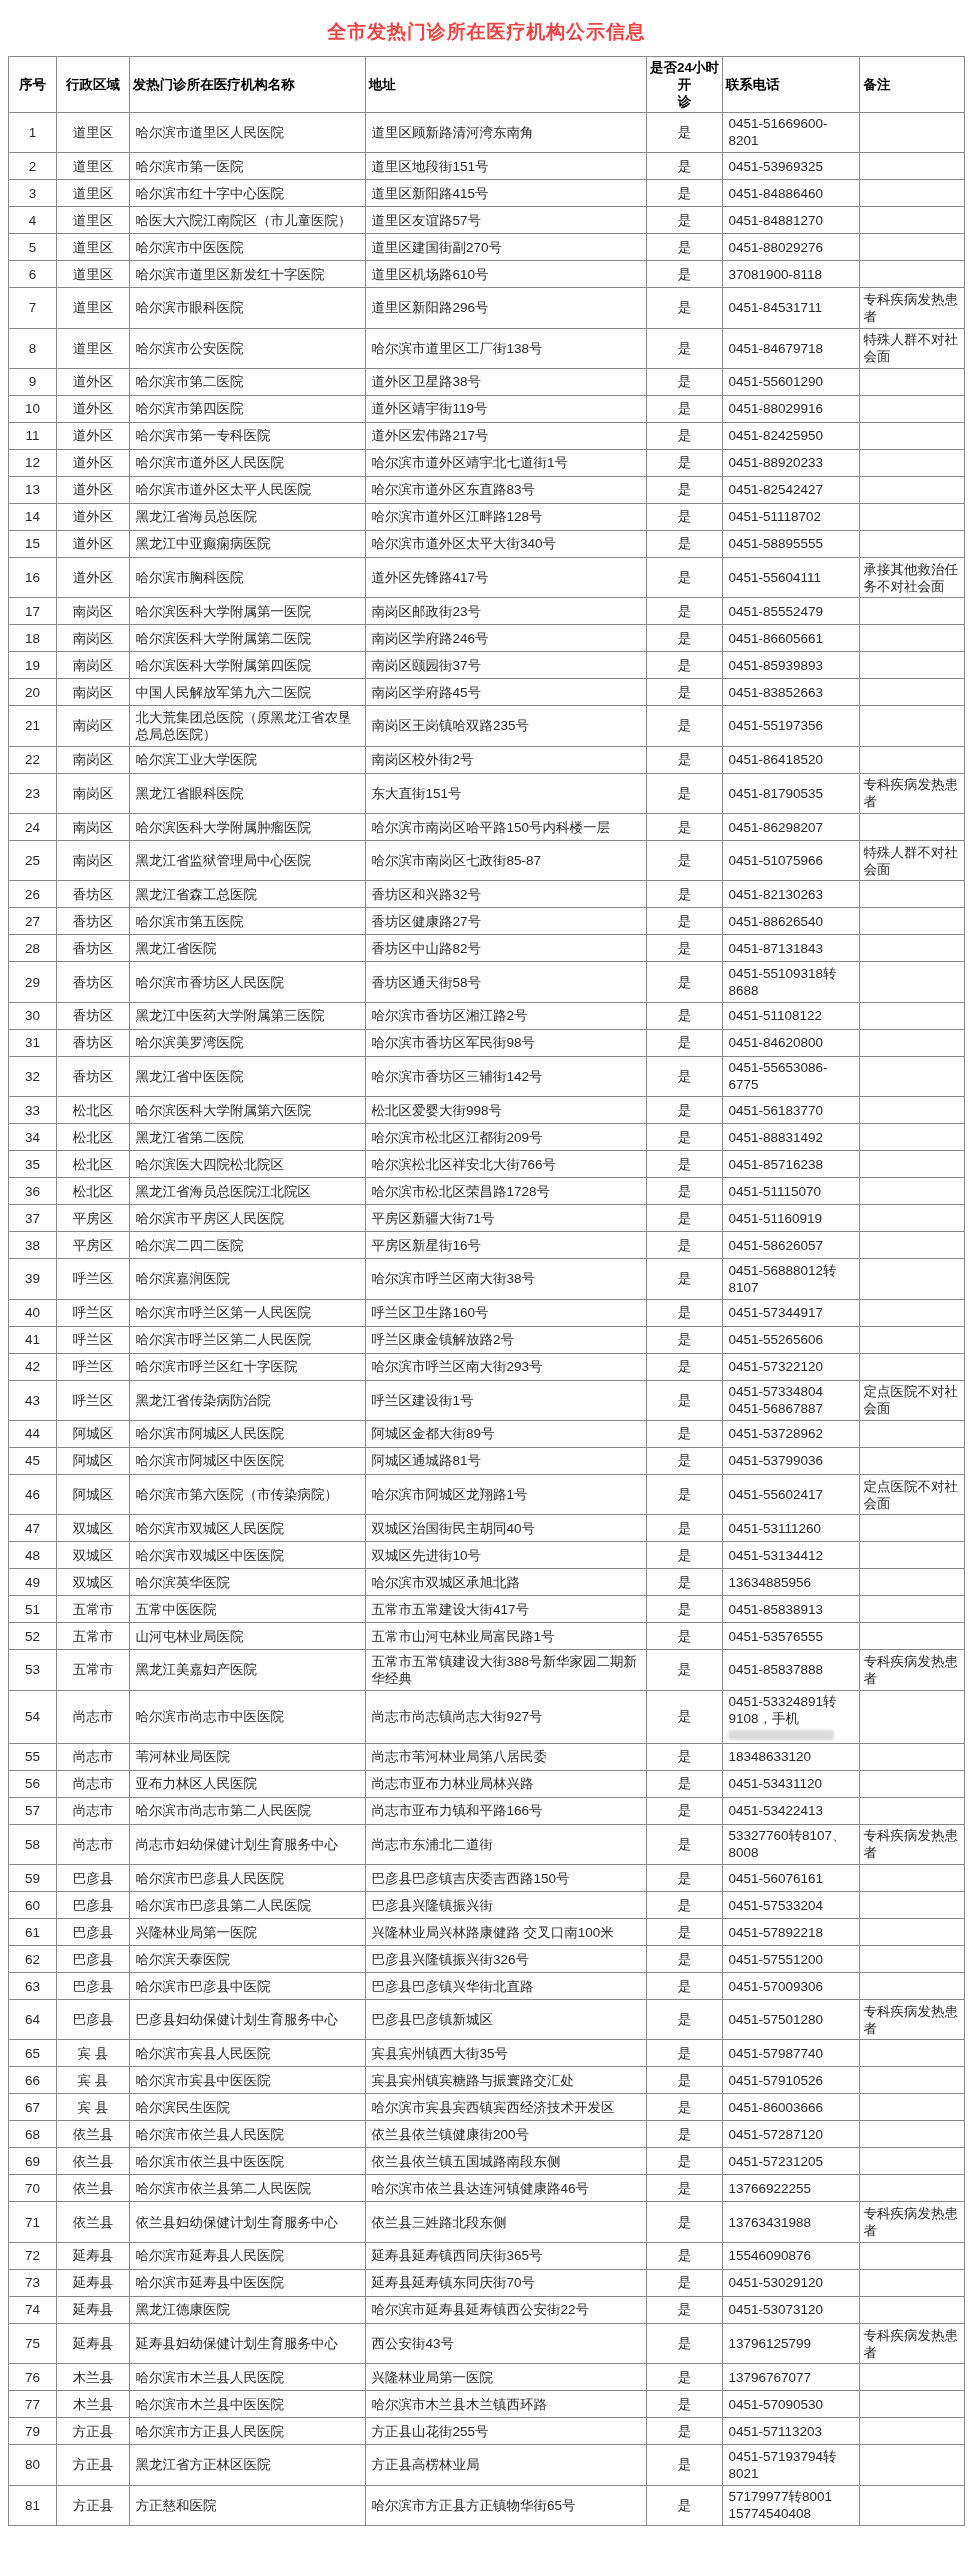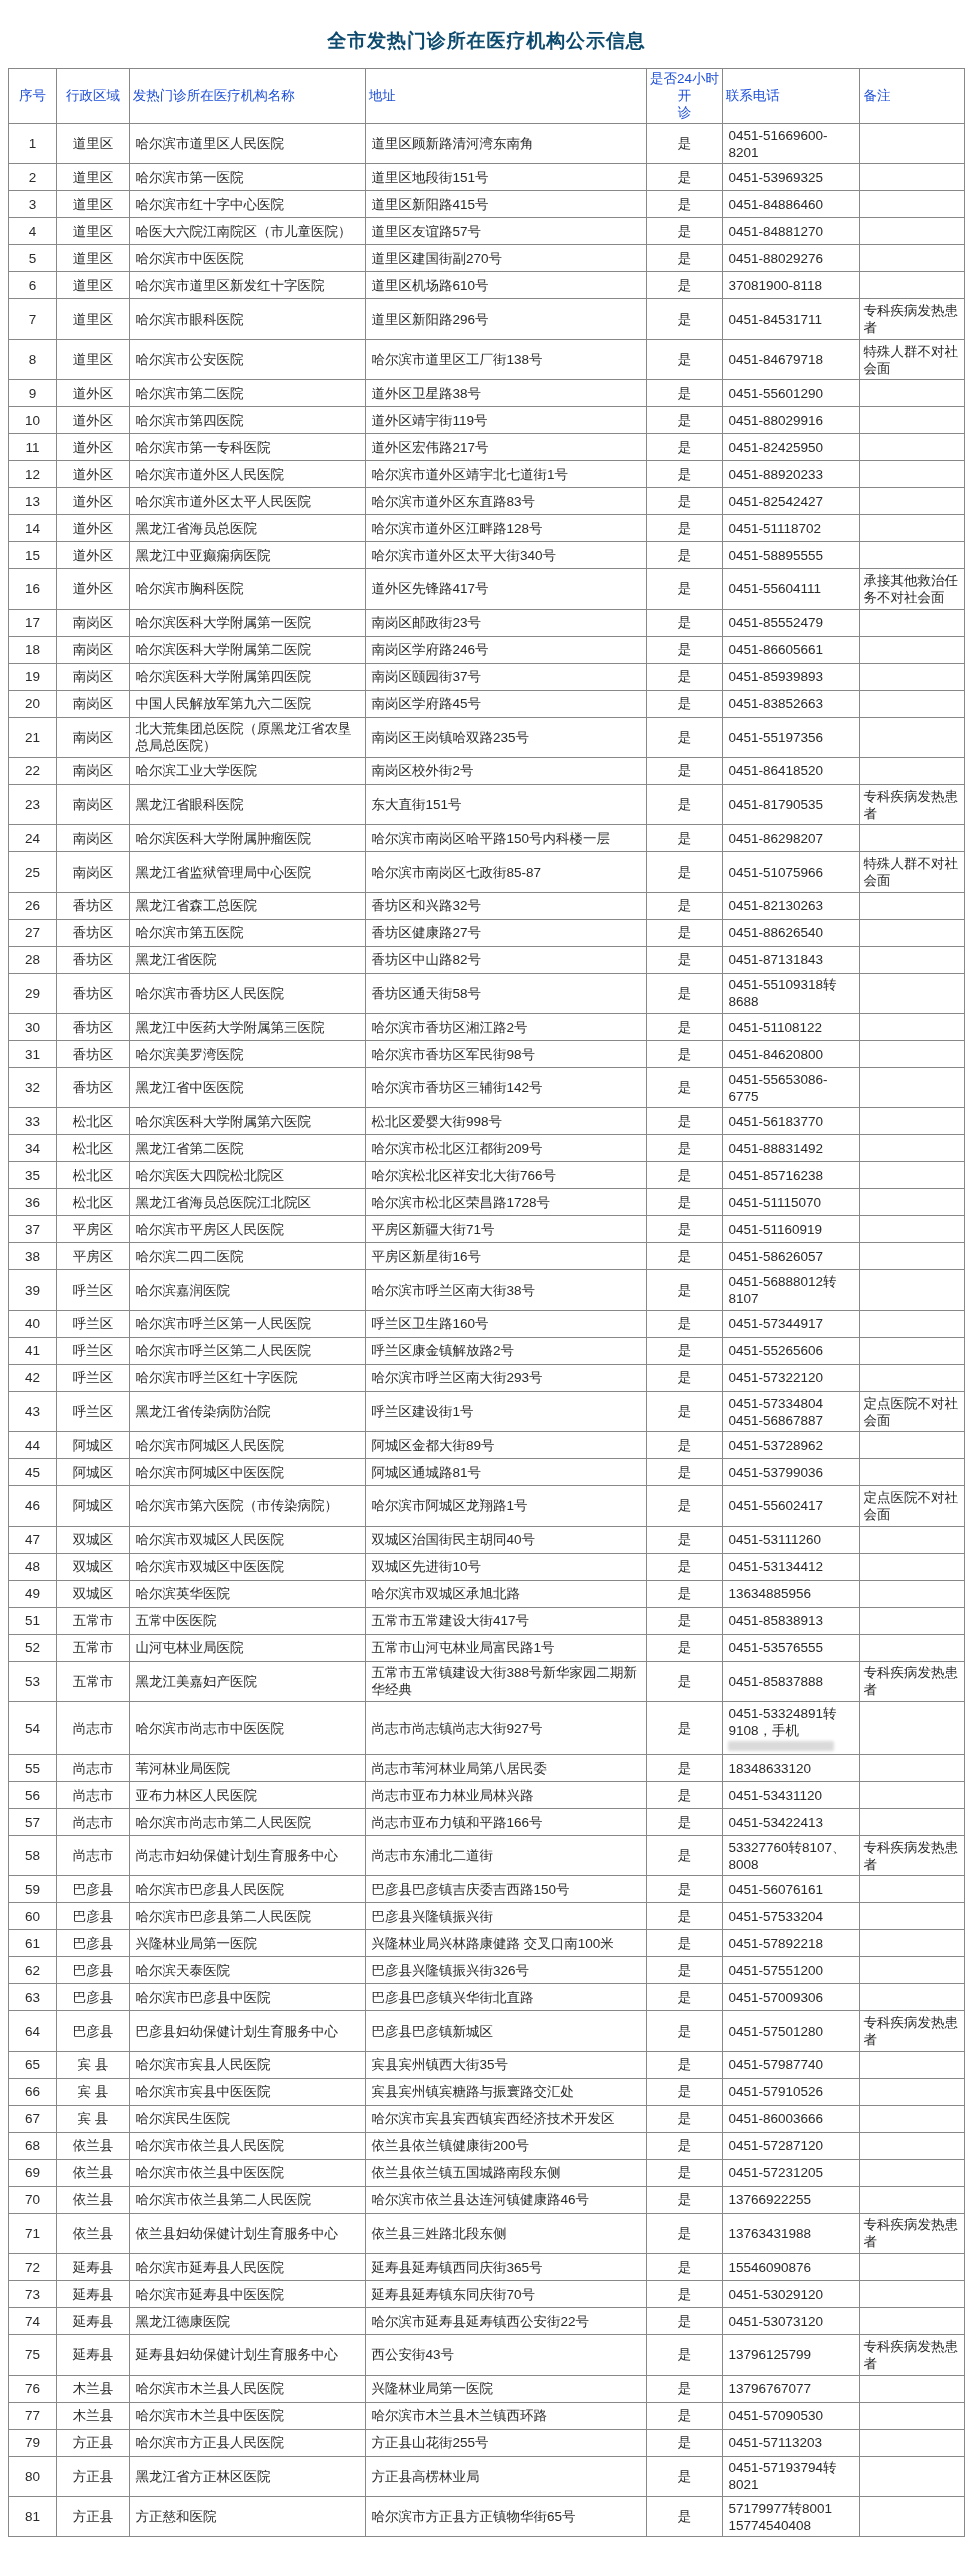--- a/index.html
+++ b/index.html
@@ -6,26 +6,26 @@
   body {
     width: 973px;
     height: 2576px;
     background: #ffffff;
     font-family: "Liberation Sans", "DejaVu Sans", sans-serif;
     color: #2a2a2a;
     overflow: hidden;
     position: relative;
   }
   .page-title {
-    margin: 14px;
+    margin: 5px;
     padding-top: 13.5px;
     text-align: center;
     font-size: 19px;
     font-weight: bold;
-    color: #0c4a6e;
+    color: #ef4444;
     letter-spacing: 0.9px;
   }
   .tbl {
     display: table;
     width: 955px;
     margin: 11.7px auto 0 auto;
     border-collapse: collapse;
     table-layout: fixed;
   }
   .thead-row { display: table-row; }
@@ -35,24 +35,24 @@
     border: 0.9px solid #888888;
     vertical-align: middle;
     box-sizing: border-box;
     font-size: 13.5px;
     line-height: 17px;
     padding: 2.7px 5.4px;
     word-break: break-word;
     white-space: pre-line;
   }
   .th {
-    font-weight: normal;
+    font-weight: bold;
     text-align: center;
     height: 47px;
-    color: #1d4ed8;
+    color: #000000;
     padding: 1.8px 2.7px;
   }
   .td { height: 27px; }
   .c0 { width: 48px;  text-align: center; }
   .c1 { width: 73px;  text-align: center; }
   .c2 { width: 236px; text-align: left; }
   .c3 { width: 281px; text-align: left; }
   .c4 { width: 76px;  text-align: center; }
   .c5 { width: 137px; text-align: left; }
   .c6 { width: 105px; text-align: left; padding: 2.7px 3.6px; }

